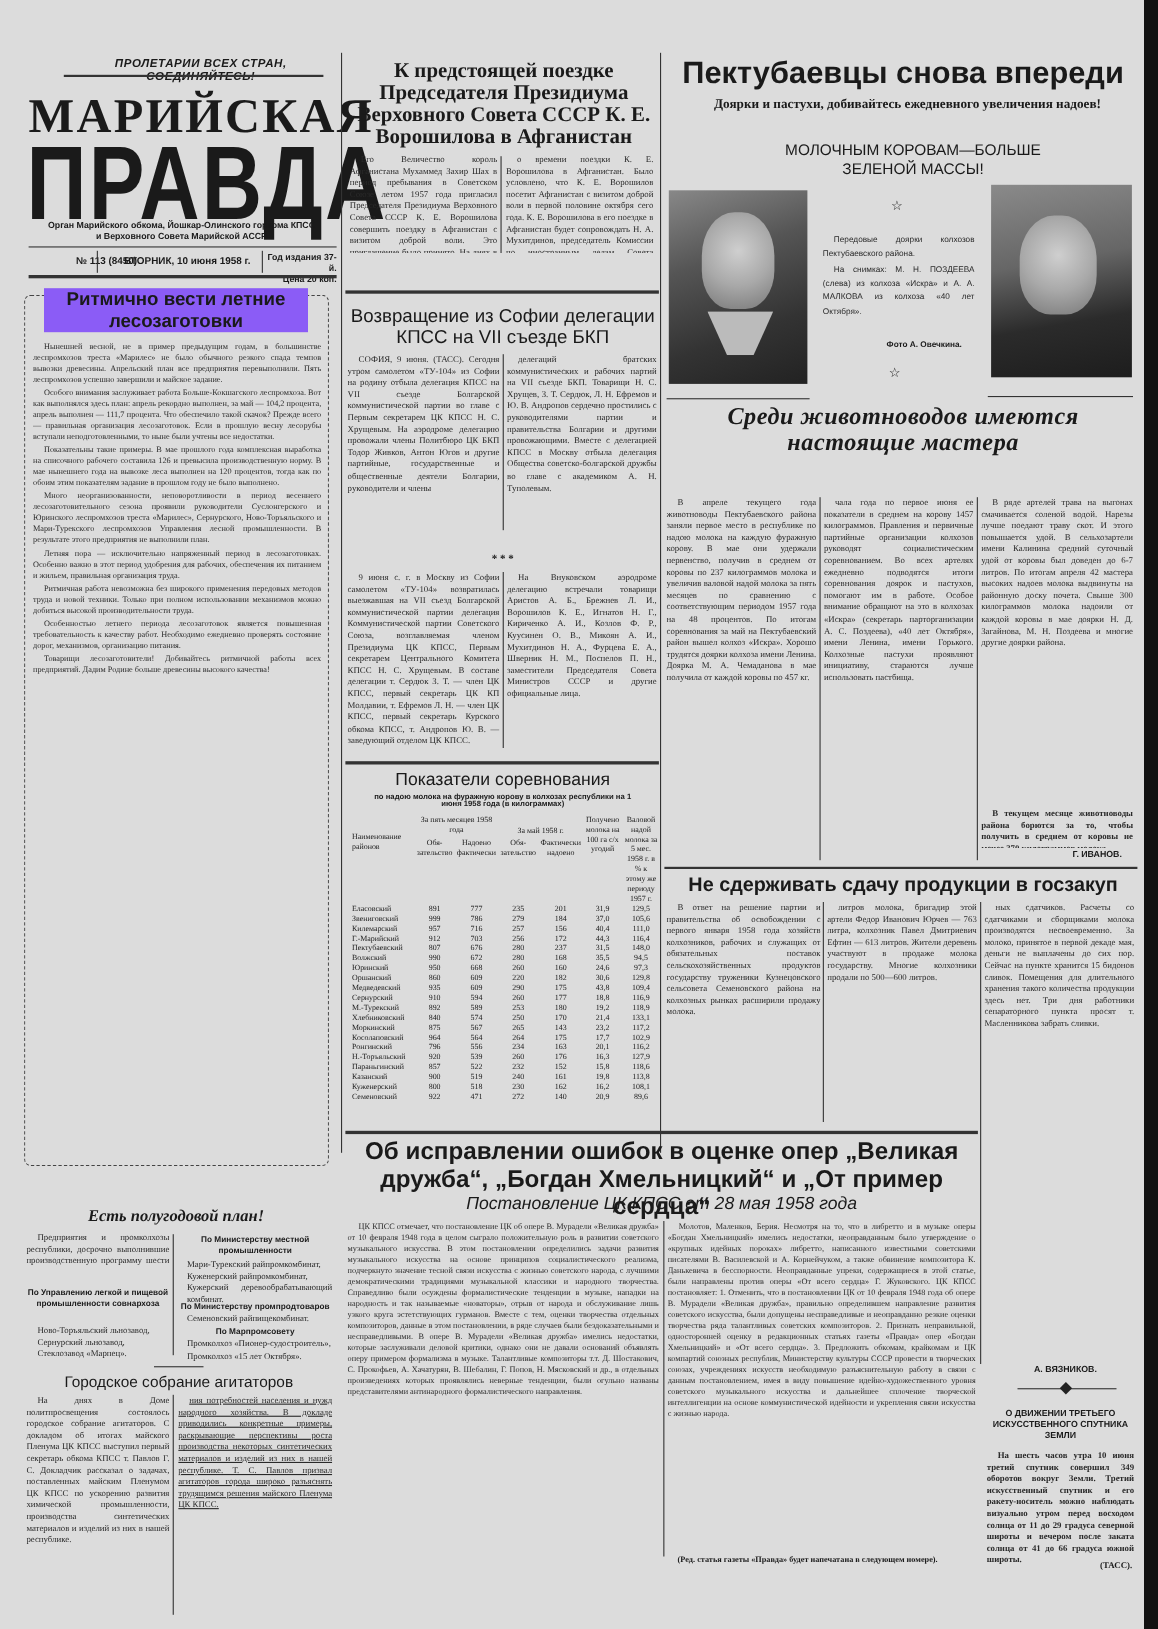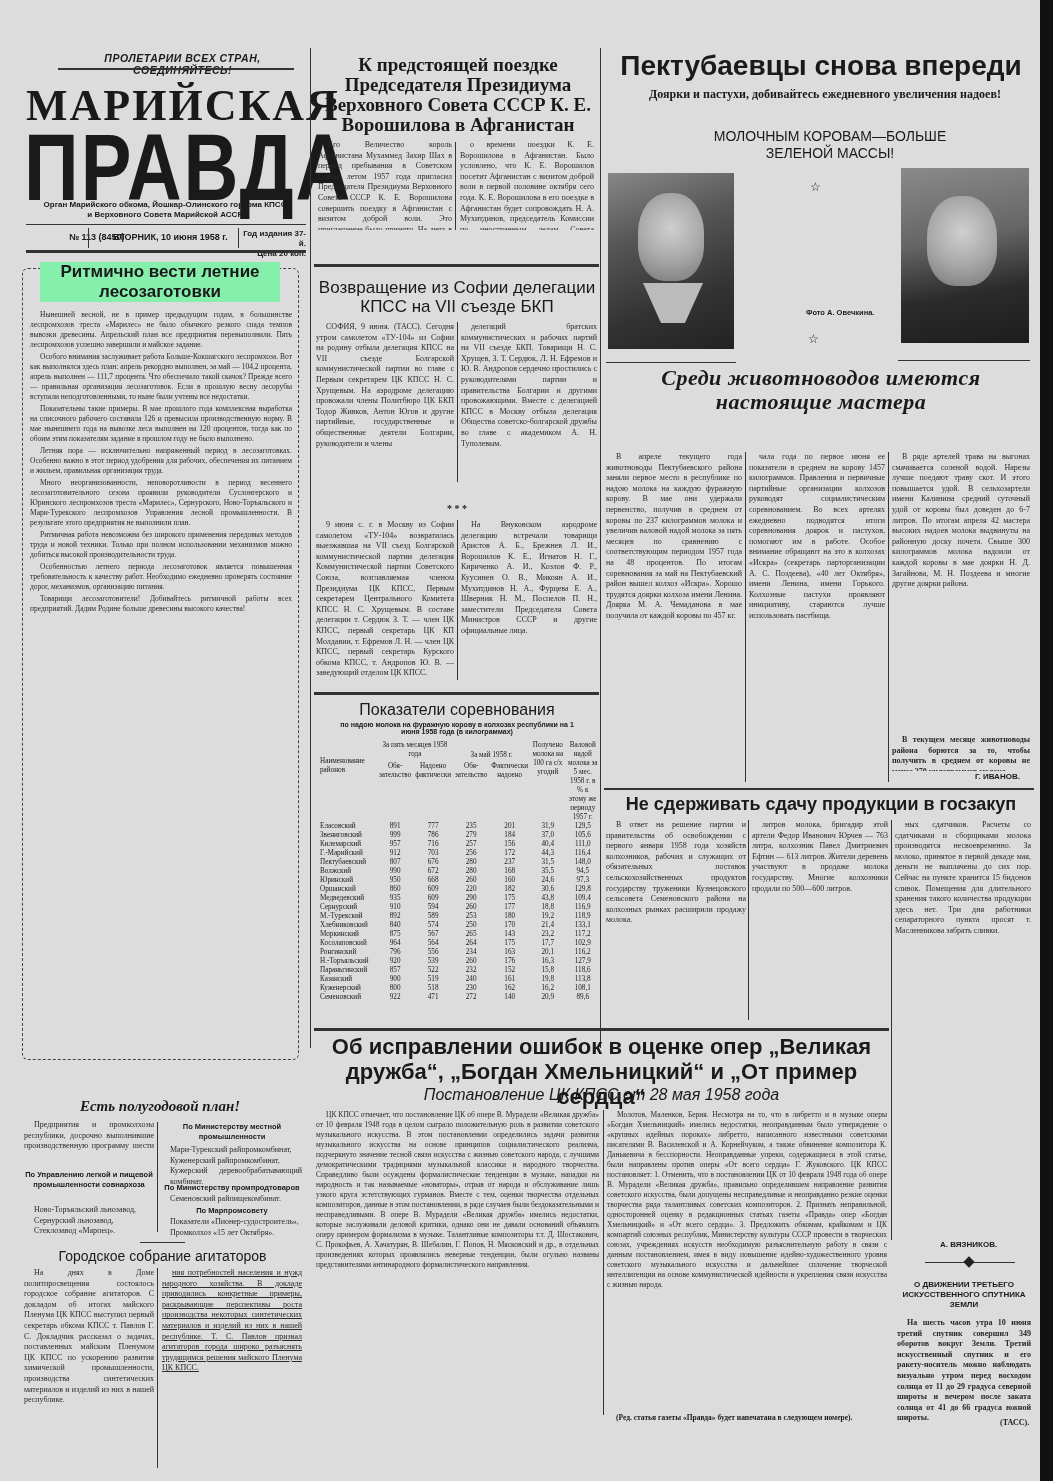--- a/index.html
+++ b/index.html
@@ -292,20 +292,24 @@
   <div class="abs h-serif" style="left:640px;top:88px;width:370px;font-size:12px;line-height:13px;">Доярки и пастухи, добивайтесь ежедневного увеличения надоев!</div>
   <div class="abs center" style="left:680px;top:128px;width:300px;font-family:'Liberation Sans',sans-serif;font-size:14px;line-height:17px;">МОЛОЧНЫМ КОРОВАМ—БОЛЬШЕ ЗЕЛЕНОЙ МАССЫ!</div>
 
   <div class="photo" style="left:608px;top:173px;width:126px;height:176px;">
     <div class="face" style="left:30px;top:20px;width:66px;height:88px;"></div>
     <div class="abs" style="left:35px;top:110px;width:60px;height:40px;background:#bbb;clip-path:polygon(0 0,100% 0,70% 100%,30% 100%);"></div>
   </div>
   <div class="hr thin" style="left:606px;top:362px;width:130px;"></div>
 
   <div class="abs center" style="left:810px;top:180px;font-size:12px;">☆</div>
+  <div class="abs txt" style="left:748px;top:212px;width:138px;height:90px;font-family:'Liberation Sans',sans-serif;font-size:7.5px;line-height:12.5px;">
+    <p>Передовые доярки колхозов Пектубаевского района.</p>
+    <p>На снимках: М. Н. ПОЗДЕЕВА (слева) из колхоза «Искра» и А. А. МАЛКОВА из колхоза «40 лет Октября».</p>
+  </div>
   <div class="abs" style="left:806px;top:308px;font-family:'Liberation Sans',sans-serif;font-size:7.5px;font-weight:bold;">Фото А. Овечкина.</div>
   <div class="abs center" style="left:808px;top:332px;font-size:12px;">☆</div>
 
   <div class="photo" style="left:901px;top:168px;width:128px;height:175px;background:linear-gradient(170deg,#8a8a8a 0%,#666 40%,#2b2b2b 70%,#1d1d1d 100%);">
     <div class="face" style="left:26px;top:28px;width:70px;height:90px;"></div>
   </div>
   <div class="hr thin" style="left:898px;top:360px;width:132px;"></div>
 
   <div class="abs" style="left:606px;top:366px;width:430px;font-family:'Liberation Serif',serif;font-style:italic;font-weight:bold;font-size:22px;line-height:24px;text-align:center;letter-spacing:0.5px;">Среди животноводов имеются настоящие мастера</div>
   <div class="abs txt" style="left:606px;top:452px;width:136px;height:330px;">
@@ -341,27 +345,27 @@
   <div class="hr thin" style="left:925px;top:1262px;width:90px;"></div>
   <div class="abs" style="left:965px;top:1258px;width:8px;height:8px;background:#222;transform:rotate(45deg);"></div>
 
   <div class="abs sub" style="left:898px;top:1280px;width:132px;font-size:8px;line-height:10px;">О ДВИЖЕНИИ ТРЕТЬЕГО ИСКУССТВЕННОГО СПУТНИКА ЗЕМЛИ</div>
   <div class="abs txt" style="left:897px;top:1318px;width:134px;height:110px;font-weight:bold;">
       <p>На шесть часов утра 10 июня третий спутник совершил 349 оборотов вокруг Земли. Третий искусственный спутник и его ракету-носитель можно наблюдать визуально утром перед восходом солнца от 11 до 29 градуса северной широты и вечером после заката солнца от 41 до 66 градуса южной широты.</p>
     </div>
   <div class="abs" style="left:1000px;top:1418px;font-size:8px;font-weight:bold;">(ТАСС).</div>
 
   <div class="abs wavy" style="left:22px;top:268px;width:275px;height:790px;"></div>
-  <div class="abs h-sans" style="left:40px;top:262px;width:240px;font-size:17px;line-height:20px;background:#86efac;">Ритмично вести летние лесозаготовки</div>
+  <div class="abs h-sans" style="left:40px;top:262px;width:240px;font-size:17px;line-height:20px;background:#8b5cf6;">Ритмично вести летние лесозаготовки</div>
   <div class="abs txt" style="left:30px;top:310px;width:262px;height:745px;font-size:7.5px;line-height:10px;">
     <p>Нынешней весной, не в пример предыдущим годам, в большинстве леспромхозов треста «Марилес» не было обычного резкого спада темпов вывозки древесины. Апрельский план все предприятия перевыполнили. Пять леспромхозов успешно завершили и майское задание.</p>
     <p>Особого внимания заслуживает работа Больше-Кокшагского леспромхоза. Вот как выполнялся здесь план: апрель рекордно выполнен, за май — 104,2 процента, апрель выполнен — 111,7 процента. Что обеспечило такой скачок? Прежде всего — правильная организация лесозаготовок. Если в прошлую весну лесорубы вступали неподготовленными, то ныне были учтены все недостатки.</p>
     <p>Показательны такие примеры. В мае прошлого года комплексная выработка на списочного рабочего составила 126 и превысила производственную норму. В мае нынешнего года на вывозке леса выполнен на 120 процентов, тогда как по обоим этим показателям задание в прошлом году не было выполнено.</p>
+    <p>Много неорганизованности, неповоротливости в период весеннего лесозаготовительного сезона проявили руководители Суслонгерского и Юринского леспромхозов треста «Марилес», Сернурского, Ново-Торъяльского и Мари-Турекского леспромхозов Управления лесной промышленности. В результате этого предприятия не выполнили план.</p>
     <p>Летняя пора — исключительно напряженный период в лесозаготовках. Особенно важно в этот период удобрения для рабочих, обеспечения их питанием и жильем, правильная организация труда.</p>
-    <p>Много неорганизованности, неповоротливости в период весеннего лесозаготовительного сезона проявили руководители Суслонгерского и Юринского леспромхозов треста «Марилес», Сернурского, Ново-Торъяльского и Мари-Турекского леспромхозов Управления лесной промышленности. В результате этого предприятия не выполнили план.</p>
     <p>Ритмичная работа невозможна без широкого применения передовых методов труда и новой техники. Только при полном использовании механизмов можно добиться высокой производительности труда.</p>
     <p>Особенностью летнего периода лесозаготовок является повышенная требовательность к качеству работ. Необходимо ежедневно проверять состояние дорог, механизмов, организацию питания.</p>
     <p>Товарищи лесозаготовители! Добивайтесь ритмичной работы всех предприятий. Дадим Родине больше древесины высокого качества!</p>
   </div>
 
   <div class="abs" style="left:20px;top:1098px;width:280px;font-family:'Liberation Serif',serif;font-style:italic;font-weight:bold;font-size:15px;text-align:center;">Есть полугодовой план!</div>
   <div class="abs txt" style="left:24px;top:1120px;width:130px;height:30px;">
       <p>Предприятия и промколхозы республики, досрочно выполнившие производственную программу шести месяцев:</p>
     </div>
   <div class="abs sub" style="left:24px;top:1170px;width:130px;font-size:7.5px;line-height:10px;">По Управлению легкой и пищевой промышленности совнархоза</div>
@@ -376,21 +380,21 @@
     <div>Мари-Турекский райпромкомбинат,</div>
     <div>Куженерский райпромкомбинат,</div>
     <div>Кужерский деревообрабатывающий комбинат.</div>
   </div>
   <div class="abs sub" style="left:162px;top:1183px;width:140px;font-size:7.5px;">По Министерству промпродтоваров</div>
   <div class="abs txt" style="left:170px;top:1194px;width:132px;">
     <div>Семеновский райпищекомбинат.</div>
   </div>
   <div class="abs sub" style="left:162px;top:1206px;width:140px;font-size:7.5px;">По Марпромсовету</div>
   <div class="abs txt" style="left:170px;top:1217px;width:132px;">
-    <div>Показатели «Пионер-судостроитель»,</div>
+    <div>Промколхоз «Пионер-судостроитель»,</div>
     <div>Промколхоз «15 лет Октября».</div>
   </div>
   <div class="hr thin" style="left:140px;top:1242px;width:45px;"></div>
 
   <div class="abs h-sans" style="left:20px;top:1248px;width:285px;font-weight:normal;font-size:14px;">Городское собрание агитаторов</div>
   <div class="abs txt" style="left:24px;top:1268px;width:130px;height:200px;">
       <p>На днях в Доме политпросвещения состоялось городское собрание агитаторов. С докладом об итогах майского Пленума ЦК КПСС выступил первый секретарь обкома КПСС т. Павлов Г. С. Докладчик рассказал о задачах, поставленных майским Пленумом ЦК КПСС по ускорению развития химической промышленности, производства синтетических материалов и изделий из них в нашей республике.</p>
     </div>
   <div class="vr" style="left:157px;top:1268px;height:200px;width:1px;"></div>
   <div class="abs txt" style="left:162px;top:1268px;width:140px;height:200px;text-decoration:underline;">

